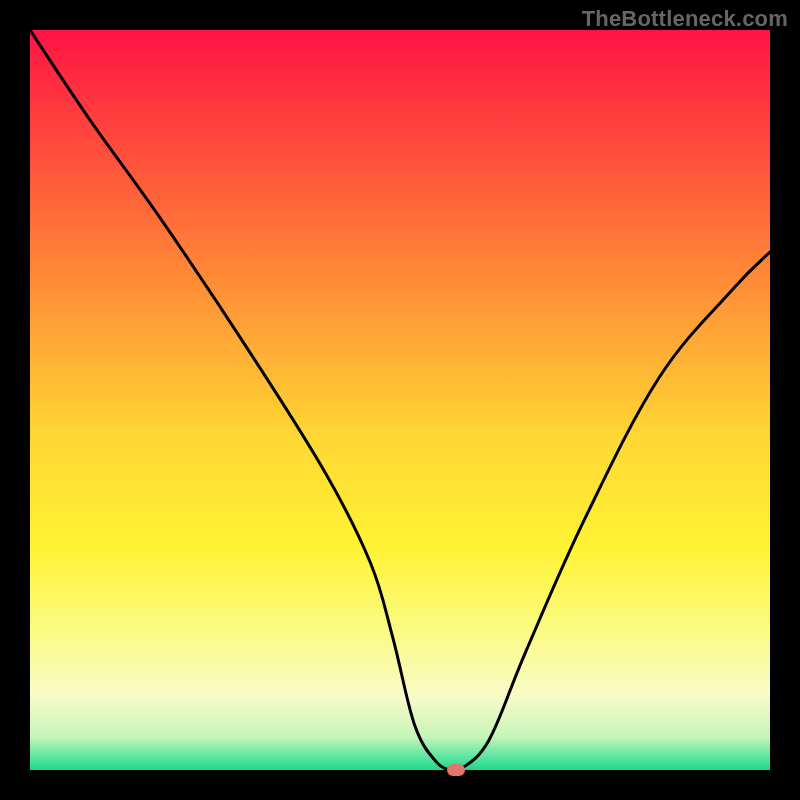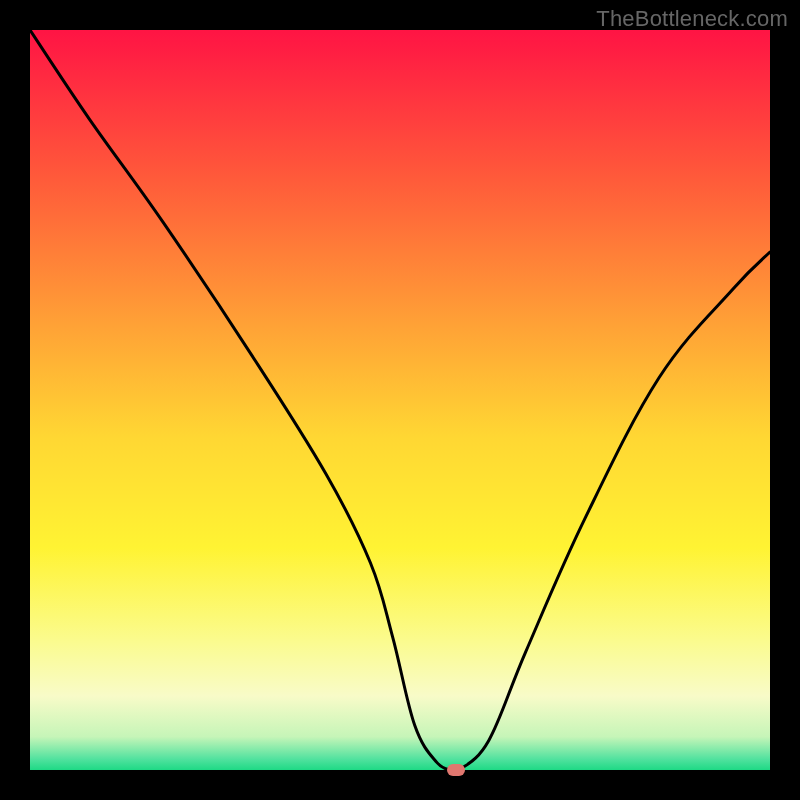--- a/index.html
+++ b/index.html
@@ -16,21 +16,21 @@
     width: 800px;
     height: 800px;
     background: #000;
   }
   .watermark {
     position: absolute;
     top: 6px;
     right: 12px;
     color: #666;
     font-size: 22px;
-    font-weight: 400;
+    font-weight: 700;
     letter-spacing: 0.2px;
     z-index: 5;
   }
   .plot {
     position: absolute;
     left: 30px;
     top: 30px;
     width: 740px;
     height: 740px;
   }

